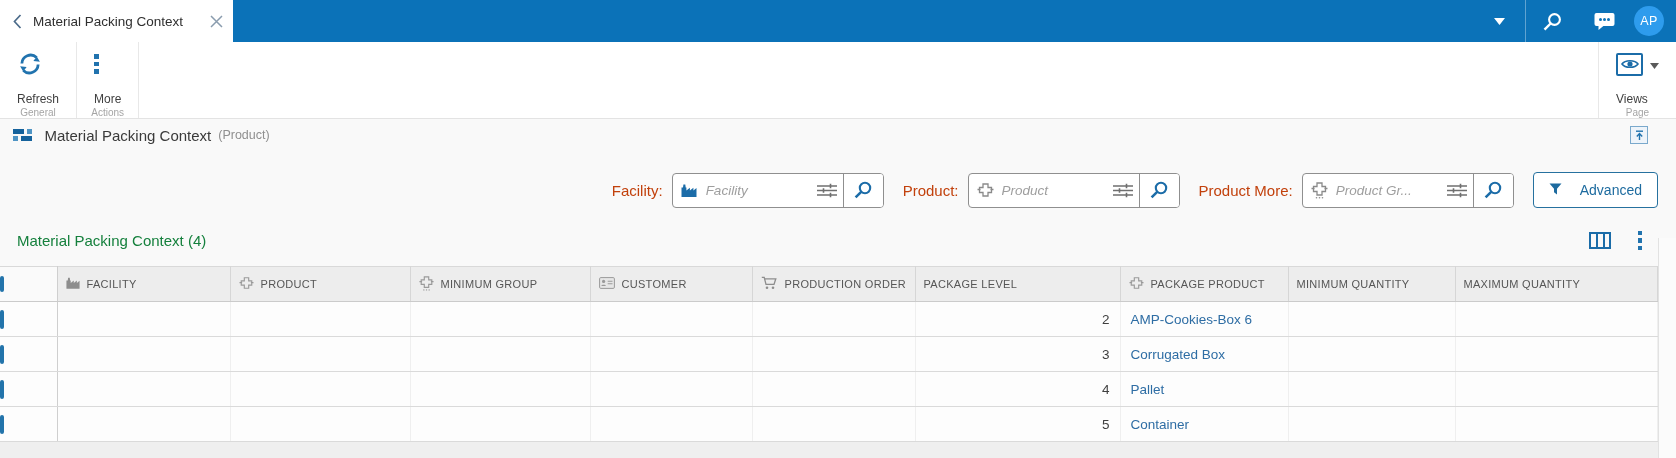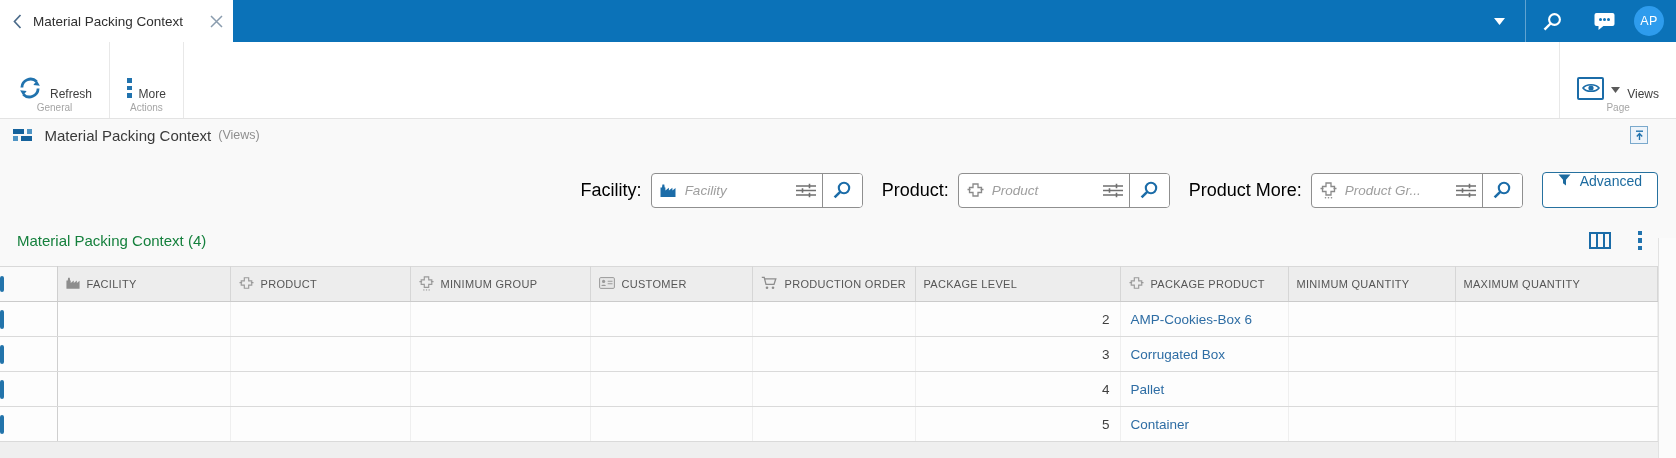--- a/index.html
+++ b/index.html
@@ -17,21 +17,21 @@
   .tb-ib { width:52px; height:100%; }
   .tb-sep { width:1px; height:100%; background:rgba(255,255,255,.35); }
   .avatar { width:30px; height:30px; border-radius:50%; background:#2e9ced; color:#fff;
             font-size:12.5px; display:flex; align-items:center; justify-content:center;
             margin:0 12px 0 4px; letter-spacing:.3px; }
   
   .ribbon { height:77px; background:#fff; border-bottom:1px solid #e3e3e3; display:flex; align-items:stretch; }
   .rgroup { display:flex; flex-direction:column; align-items:center; border-right:1px solid #e8e8e8; padding:0 4px; }
   .rgroup.page { margin-left:auto; border-right:none; border-left:1px solid #e8e8e8; }
   .rbtns { display:flex; flex:1; align-items:stretch; }
-  .rbtn { display:flex; flex-direction:row; align-items:flex-end; padding:9px 13px 0; gap:7px; cursor:pointer; }
+  .rbtn { display:flex; flex-direction:column; align-items:flex-start; padding:9px 13px 0; gap:15px; cursor:pointer; }
   .rbtn .ico { height:26px; display:flex; align-items:center; justify-content:center; }
   .rlbl { font-size:12px; color:#3f3f3f; white-space:nowrap; }
   .rgl { font-size:10px; color:#a5a5a5; padding:1px 8px 5px; white-space:nowrap; }
   .more-dots { display:flex; flex-direction:column; gap:3px; }
   .more-dots i { width:4.5px; height:4.5px; background:#2173ae; }
   .views-row { display:flex; align-items:center; gap:7px; }
   .eye-box { width:27px; height:23px; border:2px solid #1b6ca8; border-radius:2px;
              display:flex; align-items:center; justify-content:center; background:#fff; }
   
   .content { background:#f9f9f9; height:322px; position:relative; }
@@ -41,32 +41,32 @@
   .sec-icon b { display:block; height:5px; }
   .sec-icon .bar { width:11px; background:#15629c; }
   .sec-icon .sq  { width:5px;  background:#4e94c4; }
   .sec-title { font-size:15px; color:#3a3a3a; }
   .sec-status { font-size:12.5px; color:#8f8f8f; margin-left:7px; }
   .collapse-btn { margin-left:auto; width:18px; height:18px; border:1px solid #7aa9cc;
                   background:#eef4fa; display:flex; align-items:center; justify-content:center; }
   
   .filter-row { display:flex; align-items:center; justify-content:flex-end; padding:21px 18px 0 0; }
   .fgroup { display:flex; align-items:center; gap:9px; margin-left:19px; }
-  .flabel { font-size:18px; color:#000000; white-space:nowrap; }
+  .flabel { font-size:15px; color:#c2410c; white-space:nowrap; }
   .fbox { display:flex; align-items:center; width:212px; height:35px; background:#fff;
           border:1px solid #8f8f8f; border-radius:4px; overflow:hidden; }
   .fico { width:33px; display:flex; align-items:center; justify-content:center; flex:none; }
   .fbox input { border:none; outline:none; flex:1; min-width:0; font-family:"Liberation Sans",sans-serif;
                 font-size:13.5px; font-style:italic; color:#555; background:transparent; }
   .fbox input::placeholder { color:#9e9e9e; opacity:1; font-style:italic; }
   .sliders { width:31px; display:flex; align-items:center; justify-content:center; flex:none; cursor:pointer; }
   .fsearch { width:40px; align-self:stretch; border-left:1px solid #8f8f8f; background:#fff;
              display:flex; align-items:center; justify-content:center; flex:none; cursor:pointer; }
   .adv-btn { margin-left:19px; height:36px; padding:0 15px; background:#fff; border:1px solid #26719f;
-             border-radius:4px; display:flex; gap:9px; cursor:pointer; }
+             border-radius:4px; display:flex; align-items:center; gap:18px; cursor:pointer; }
   .adv-btn span { font-size:14px; color:#1d6b9f; }
   
   .table-title-row { display:flex; align-items:center; padding:23px 34px 0 17px; height:42px; }
   .table-title { font-size:15px; color:#15803d; }
   .tt-icons { margin-left:auto; display:flex; align-items:center; gap:27px; }
   
   table { border-collapse:collapse; table-layout:fixed; width:1657px; margin-top:16px; background:#fdfdfd; }
   th { background:#ededed; height:35px; font-weight:normal; font-size:11px; color:#565656;
        text-align:left; padding:0 8px; border-top:1px solid #d9d9d9; border-right:1px solid #d6d6d6;
        border-bottom:1px solid #cbcbcb; letter-spacing:.3px; white-space:nowrap; overflow:hidden; }
@@ -192,21 +192,21 @@
       <span class="r">
           <b class="bar"></b>
           <b class="sq"></b>
         </span>
       <span class="r">
           <b class="sq"></b>
           <b class="bar"></b>
         </span>
     </span>
     <span class="sec-title">Material Packing Context</span>
-    <span class="sec-status">(Views)</span>
+    <span class="sec-status">(Product)</span>
     <span class="collapse-btn">
       <svg width="11" height="11" viewBox="0 0 11 11" fill="none" stroke="#2173ae" stroke-width="1.4">
           <path d="M2 1.2 h7"></path>
           <path d="M5.5 10 V4 M2.8 6.4 L5.5 3.6 L8.2 6.4"></path>
         </svg>
     </span>
   </div>
 
   <div class="filter-row">
 

